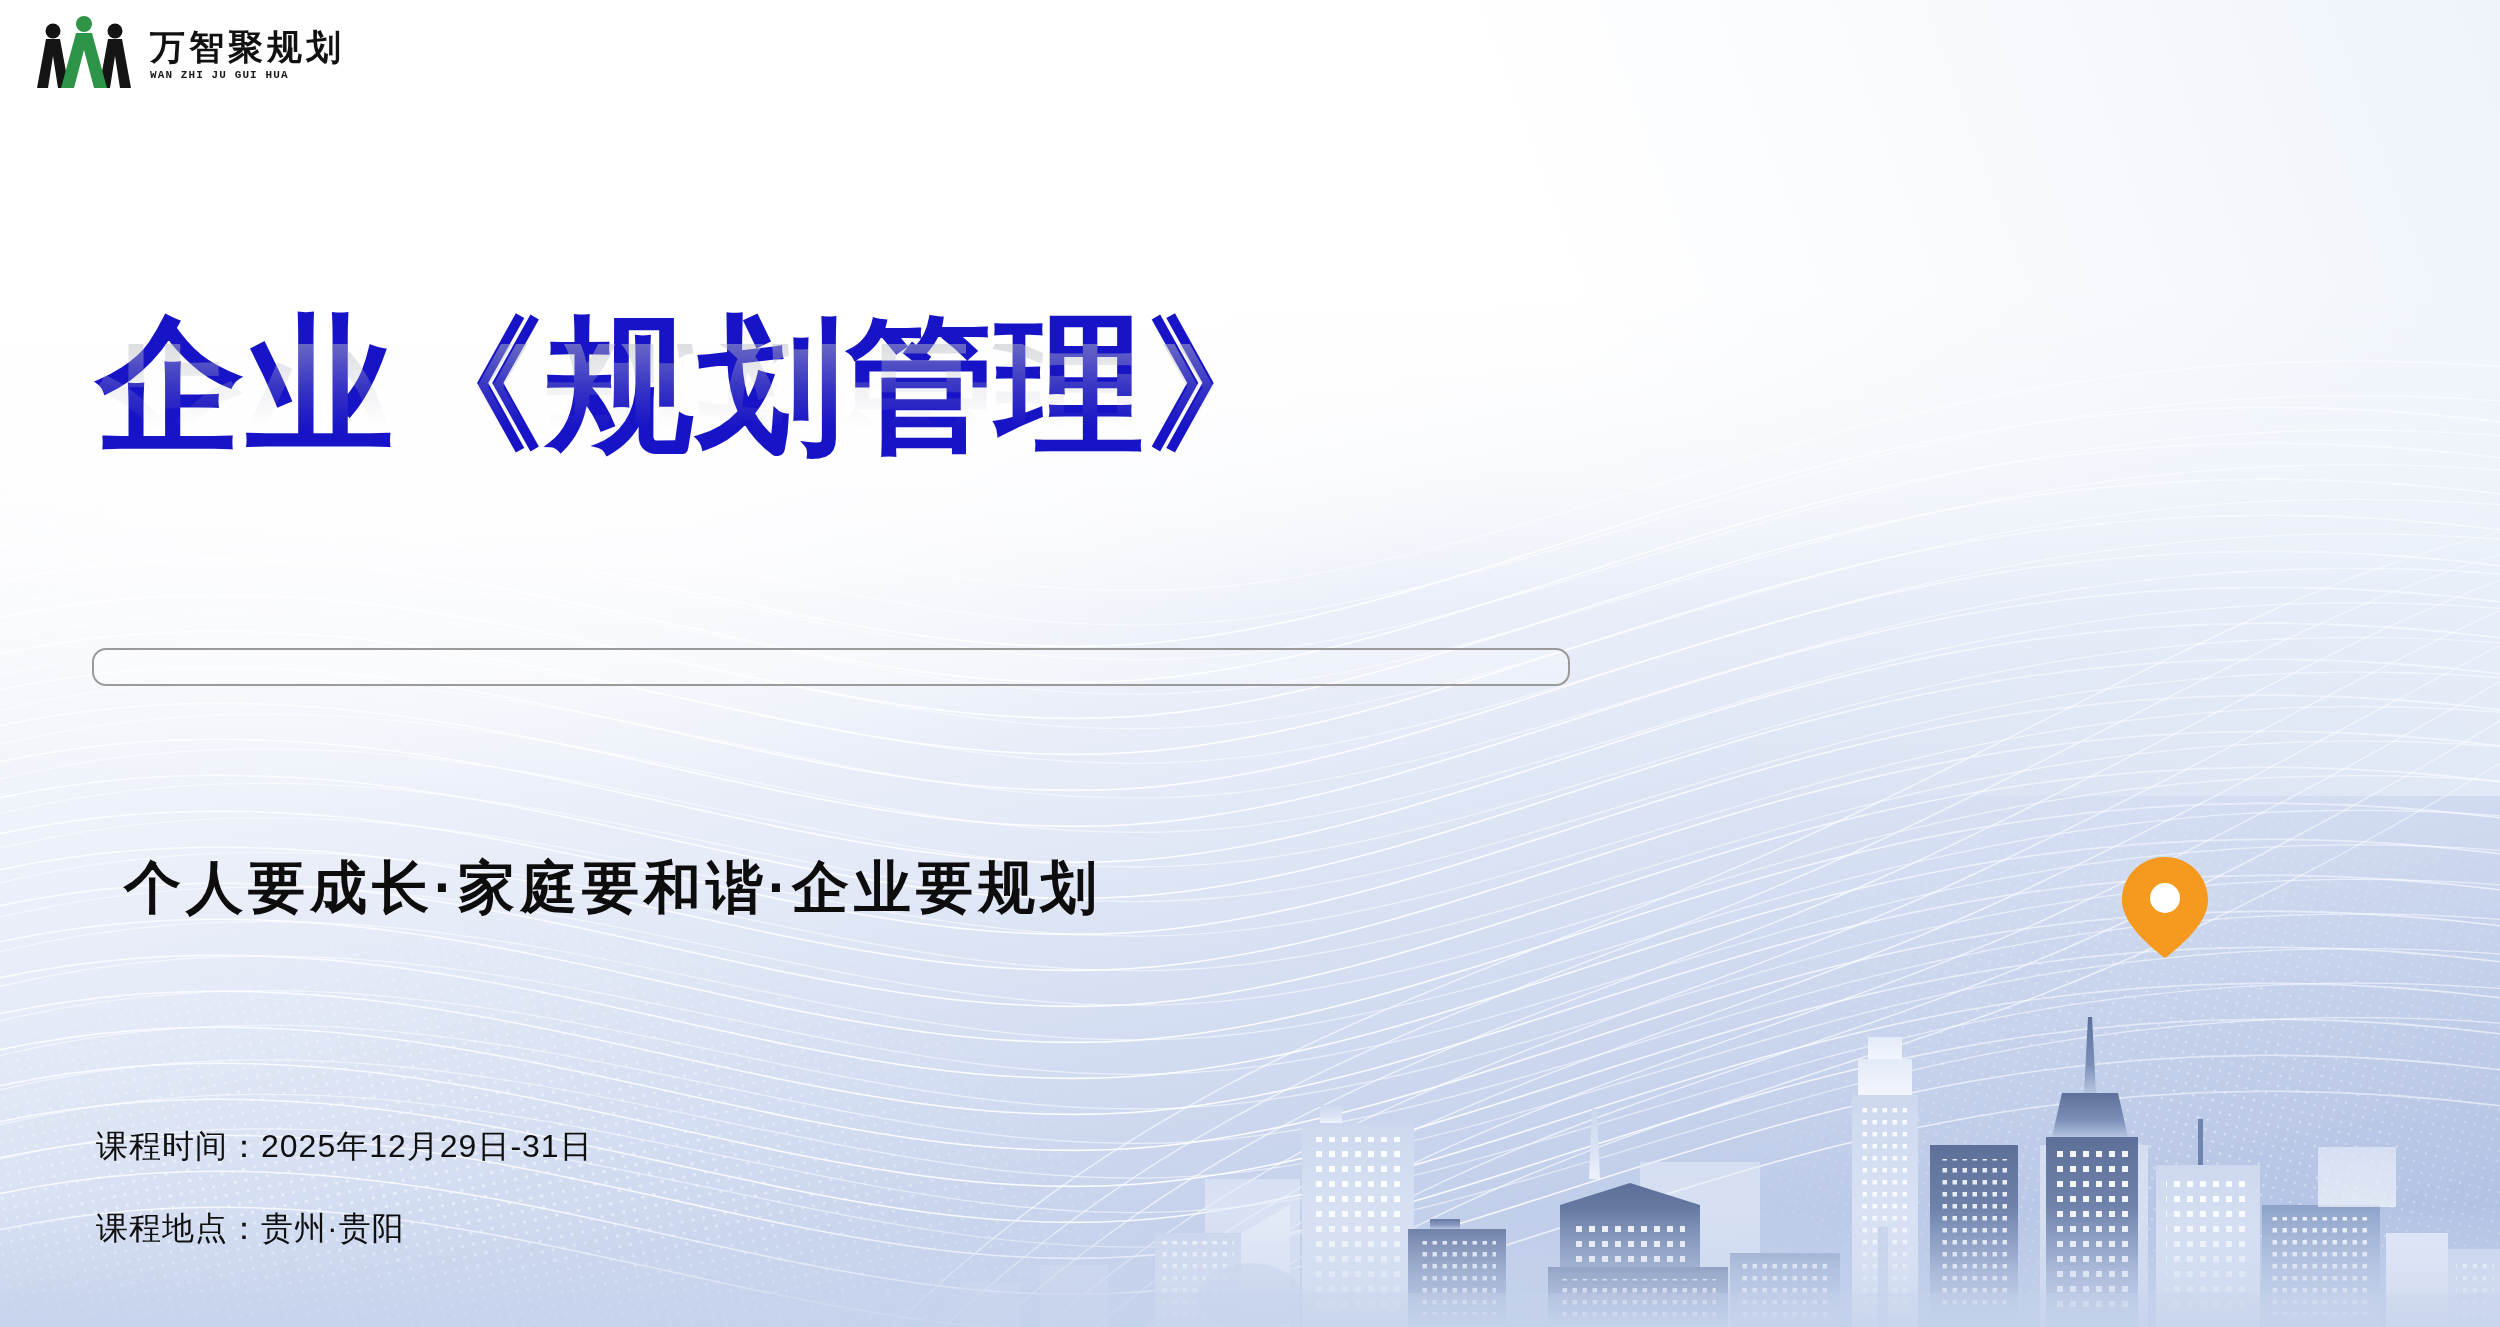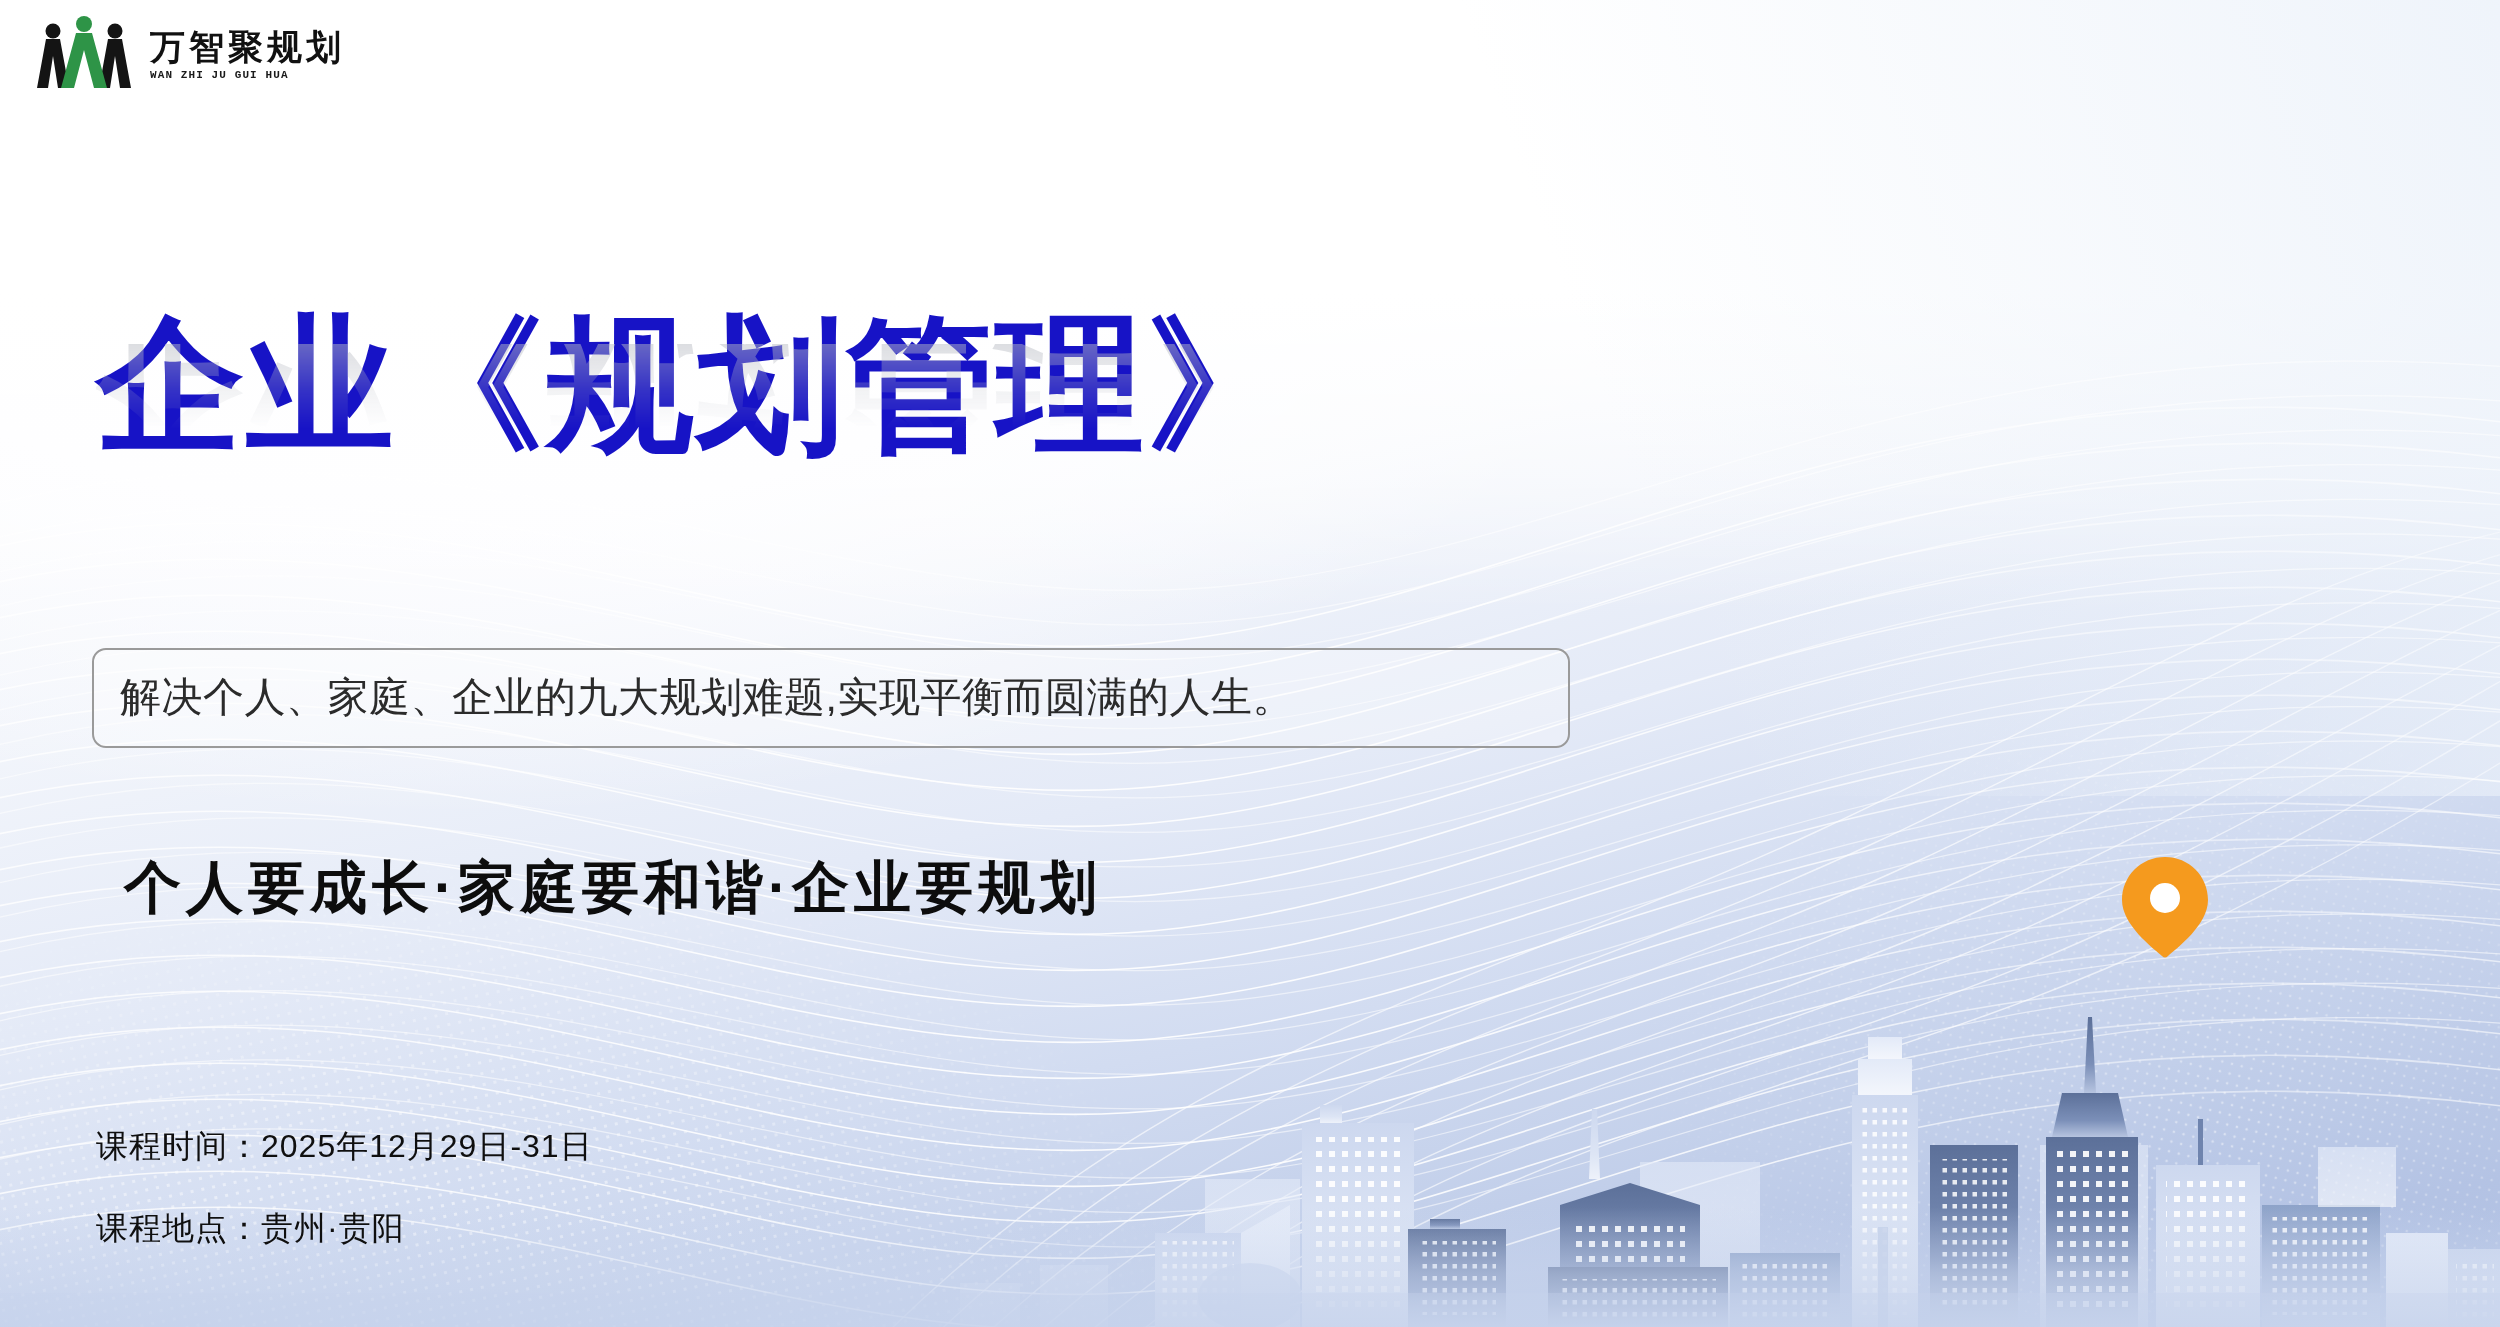--- a/index.html
+++ b/index.html
@@ -449,21 +449,20 @@
       <div class="logo-en">WAN ZHI JU GUI HUA</div>
     </div>
   </div>
 
   <div class="title-wrap">
     <h1 class="title">企业《规划管理》</h1>
     <div class="title-reflection" aria-hidden="true">企业《规划管理》</div>
   </div>
 
   <div class="desc-box">
-    <div class="desc-line">解决个人、家庭、企业的九大规划难题,实现平衡而圆满的人生。</div>
   </div>
 
   <div class="slogan">个人要成长·家庭要和谐·企业要规划</div>
 
   <div class="loc-badge">
     <svg class="pin" viewBox="0 0 92 104" xmlns="http://www.w3.org/2000/svg">
       <path d="M46 2 C 22 2 3 21 3 45 C 3 70 34 93 43 101 C 45 103 47 103 49 101 C 58 93 89 70 89 45 C 89 21 70 2 46 2 Z" fill="#F59A1E"></path>
       <circle cx="46" cy="43" r="15" fill="#ffffff"></circle>
     </svg>
   </div>

